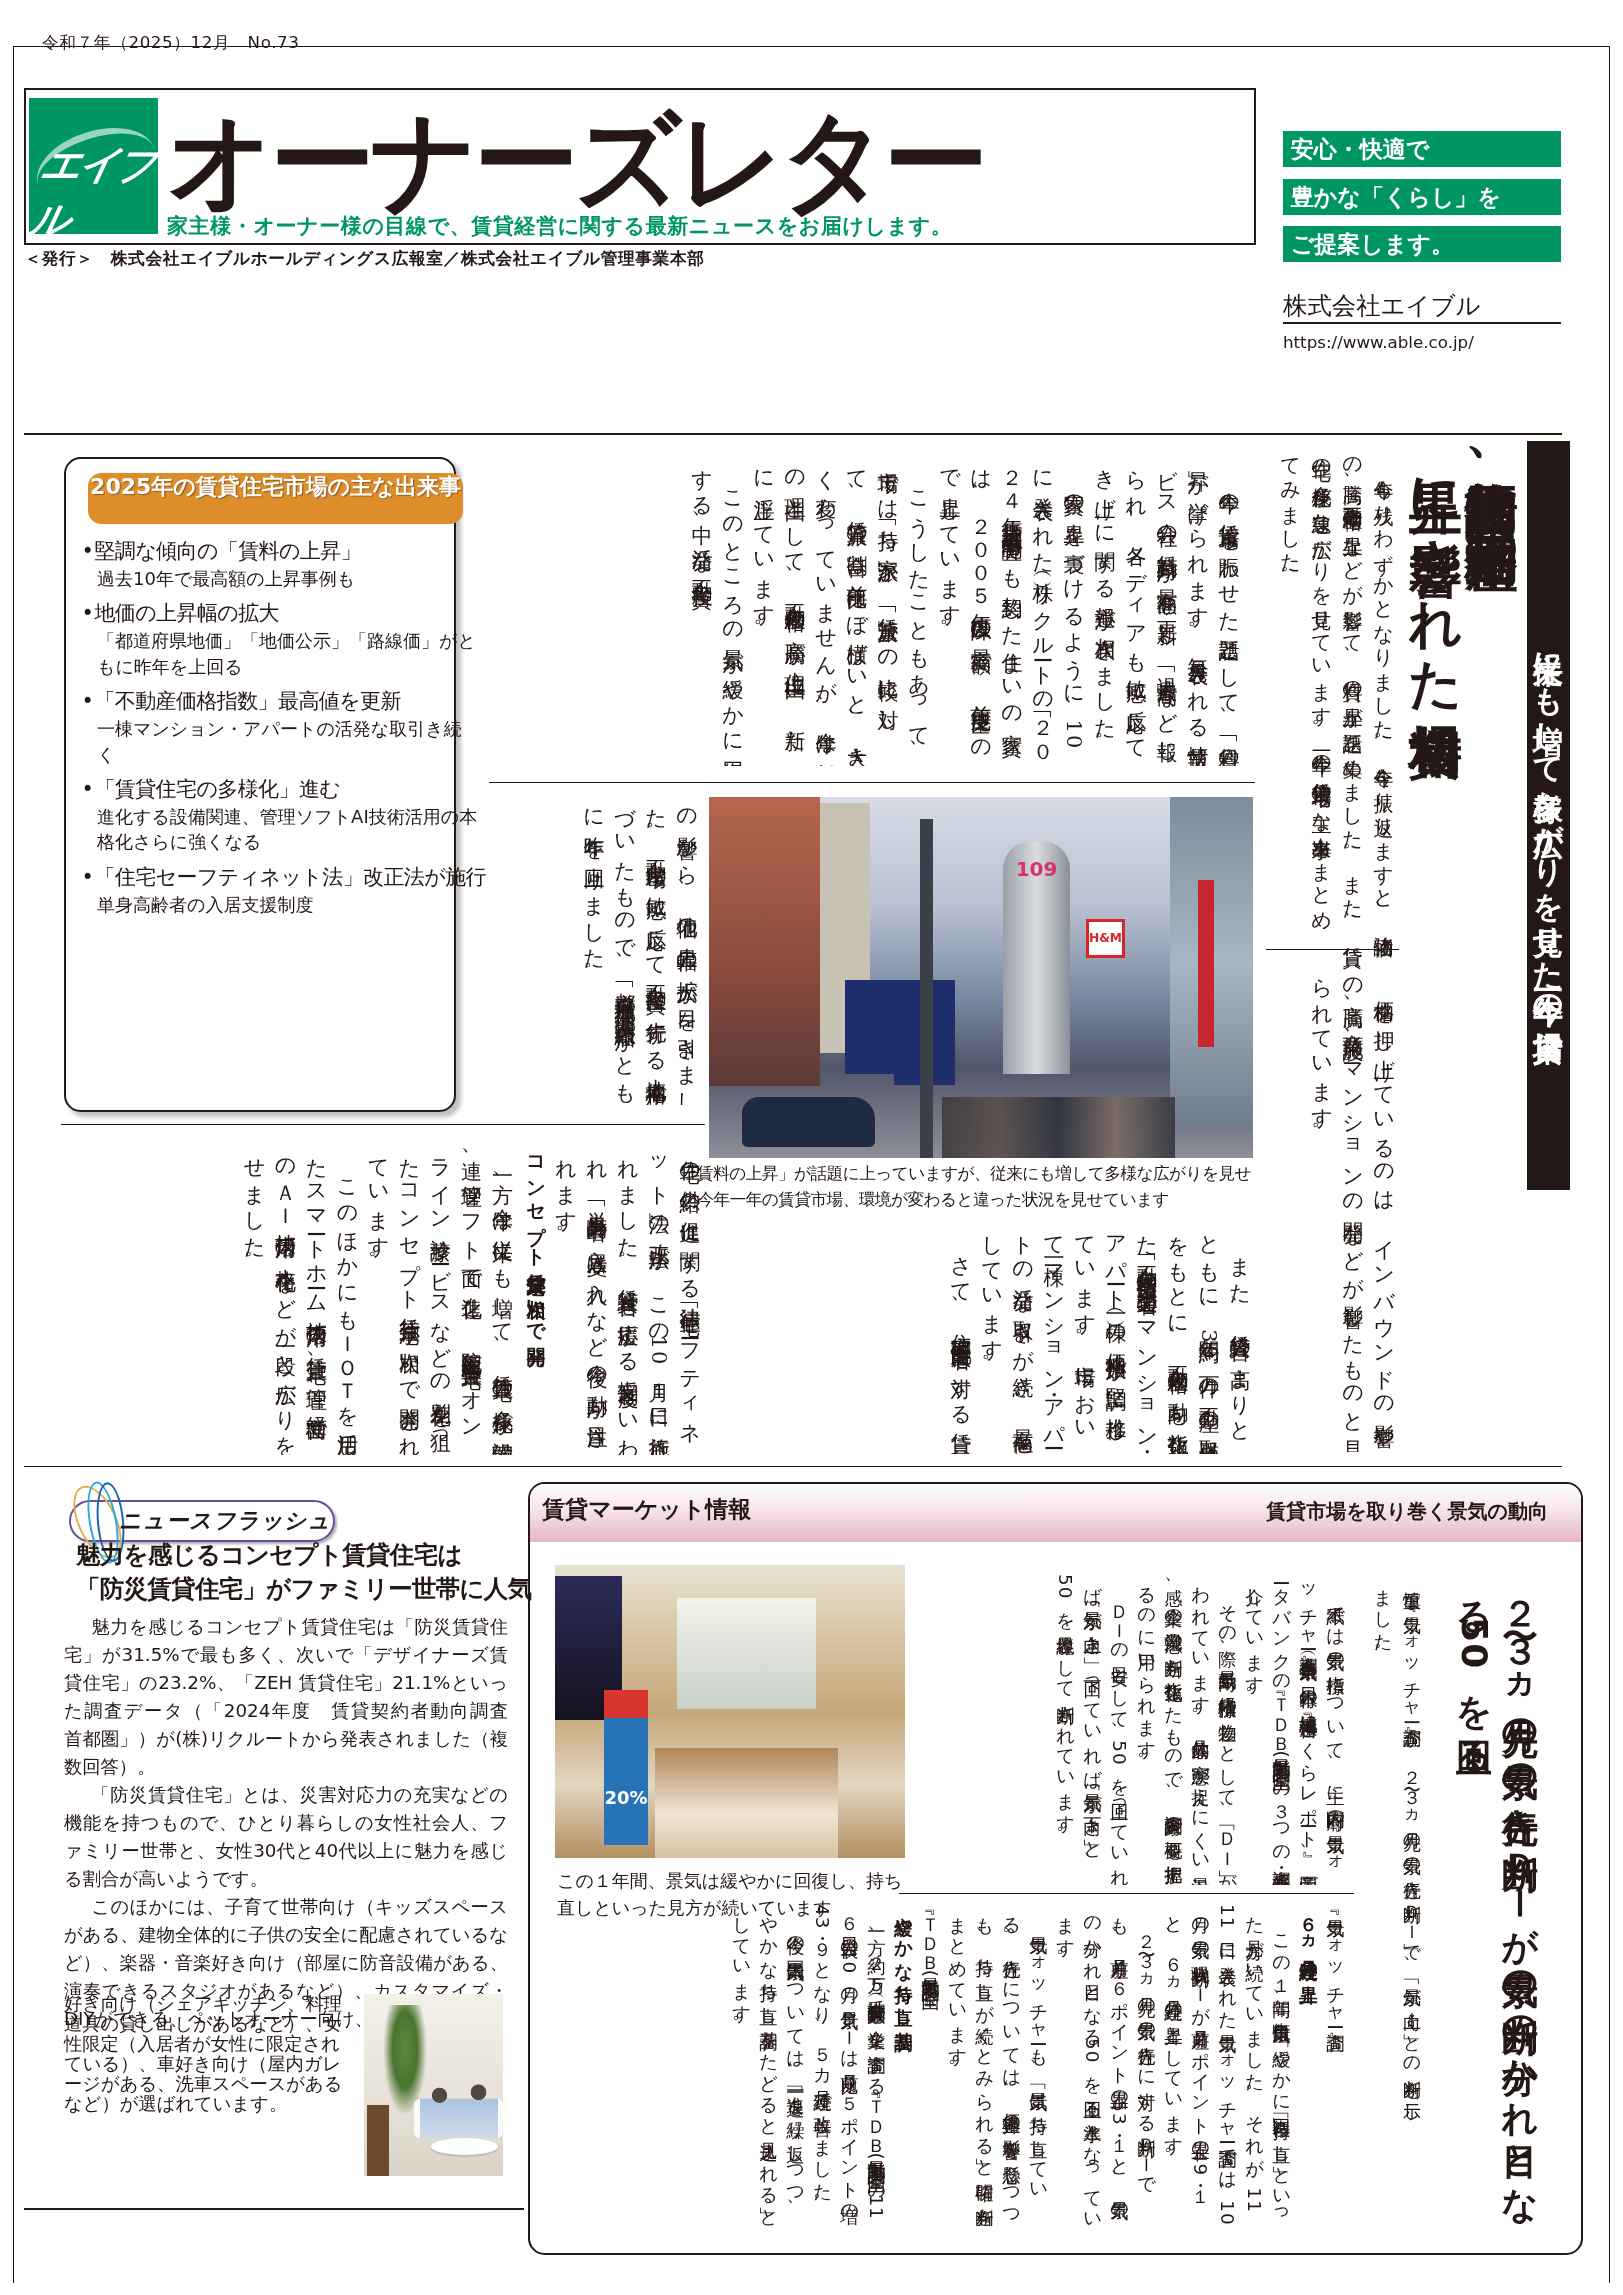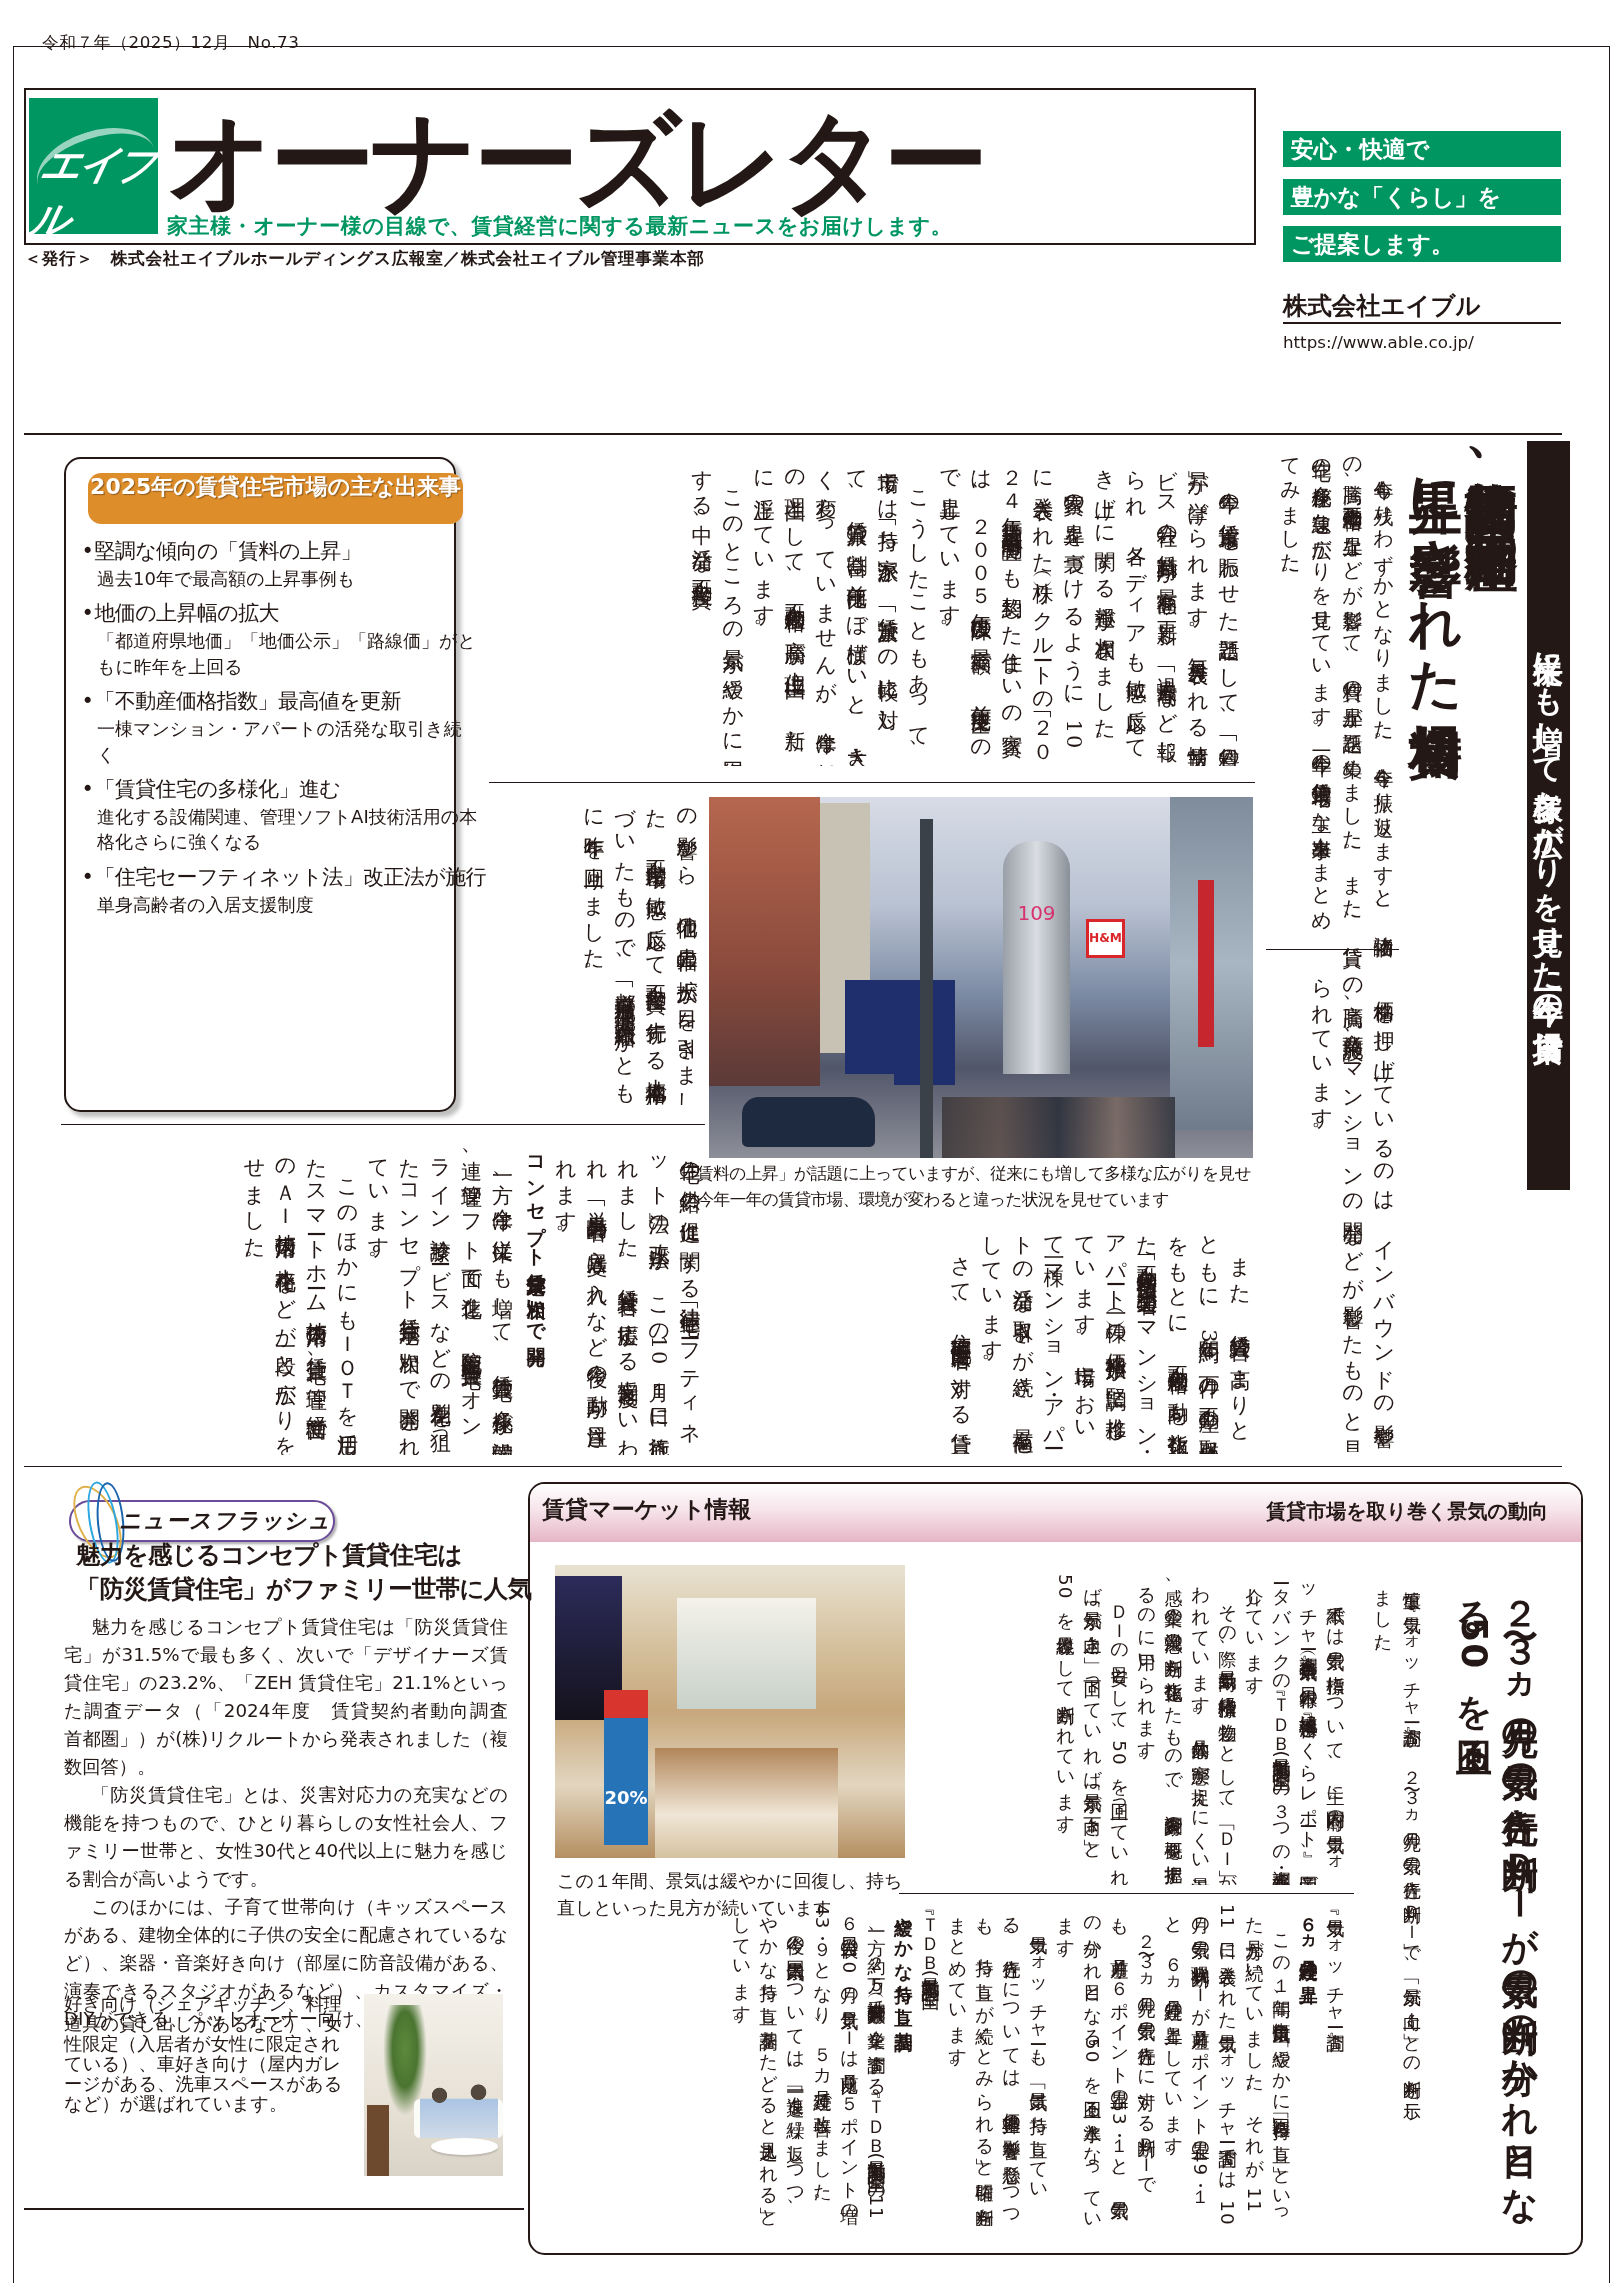--- a/index.html
+++ b/index.html
@@ -12,21 +12,21 @@
 
   
   .mast-box { left: 24.4px; top: 88px; width: 1232px; height: 157px; border: 2.2px solid #231815; }
   .logo { left: 29px; top: 98px; width: 129px; height: 136px; background: #009662; overflow: hidden; }
   .logo-text { left: 12.2px; top: 33px; font-family: "DejaVu Sans", sans-serif; font-weight: bold; font-style: italic; font-size: 49px; color: #ffffff; letter-spacing: -3.3px; transform: skewX(-12deg); }
   .logo-swoosh { left: 5.6px; top: 33px; width: 122px; height: 72px; border-top: 7.8px solid rgba(255,255,255,0.85); border-radius: 50%; transform: rotate(-18deg); opacity: .7; }
   .mast-title { left: 161px; top: 105px; font-family: "DejaVu Sans", sans-serif; font-weight: bold; font-size: 111px; line-height: 111px; letter-spacing: -4.4px; color: #231815; transform: scaleY(1.05); transform-origin: top left; }
   .mast-tagline { left: 161px; top: 215px; font-family: "DejaVu Sans", sans-serif; font-weight: bold; font-size: 22px; color: #009662; letter-spacing: 0.6px; }
   .slogan-wrap { left: 1283px; top: 131px; width: 278px; }
   .slogan-item { display: block; width: 278px; height: 36px; margin-bottom: 11.7px; background: #009662; color: #fff; font-family: "DejaVu Sans", sans-serif; font-weight: bold; font-size: 23px; line-height: 36px; padding-left: 7.8px; white-space: nowrap; }
-  .company { left: 1283px; top: 290px; font-family: "DejaVu Sans", sans-serif; font-weight: bold; font-size: 24.4px; }
+  .company { left: 1283px; top: 290px; font-family: "DejaVu Sans", sans-serif; font-weight: normal; font-size: 24.4px; }
   .company-rule { left: 1283px; top: 322px; width: 278px; height: 2.2px; background: #231815; }
   .url { left: 1283px; top: 332px; font-family: "DejaVu Sans", sans-serif; font-size: 16.7px; }
 
   .publisher { left: 24.4px; top: 247px; font-family: "DejaVu Sans", sans-serif; font-weight: bold; font-size: 16.7px; letter-spacing: 0.6px; }
   .rule-h { height: 1.7px; background: #231815; }
 
   
   .vt { writing-mode: vertical-rl; text-orientation: upright; }
   .vt-mixed { writing-mode: vertical-rl; }
   .body-vt { font-family: "DejaVu Serif", serif; font-size: 21px; line-height: 31px; letter-spacing: 2.2px; }
@@ -47,21 +47,21 @@
   .hl-title { font-family: "DejaVu Sans", sans-serif; font-weight: normal; font-size: 21px; line-height: 29px; white-space: nowrap; letter-spacing: -0.6px; }
   .hl-title::before { content: "•"; margin-right: 1.1px; }
   .hl-desc { font-family: "DejaVu Sans", sans-serif; font-size: 18px; line-height: 25.5px; padding-left: 15.5px; letter-spacing: 0px; }
 
   
   .photo { overflow: hidden; }
   .shibuya { left: 709px; top: 797px; width: 544px; height: 361px; background: linear-gradient(180deg, #d7dce6 0%, #b9c2d2 30%, #7b8aa3 55%, #51566a 75%, #8d8f98 100%); }
   .shibuya .bld1 { left: 0; top: 0; width: 111px; height: 289px; background: linear-gradient(180deg,#b6674e,#8a4a3c 60%,#5b3a38); }
   .shibuya .bld2 { left: 111px; top: 5.6px; width: 50px; height: 250px; background: #c8c2b4; }
   .shibuya .tower { left: 294px; top: 44px; width: 67px; height: 233px; background: linear-gradient(90deg,#9aa0a8,#d9dde2,#8a9098); border-radius: 28px 28px 0 0; }
-  .shibuya .tower-sign { left: 304px; top: 61px; width: 47px; height: 22px; color: #d6336c; font-family: "DejaVu Sans", sans-serif; font-weight: normal; font-size: 20px; line-height: 22px; text-align: center; margin-top: 44px; }
+  .shibuya .tower-sign { left: 304px; top: 61px; width: 47px; height: 22px; color: #d6336c; font-family: "DejaVu Sans", sans-serif; font-weight: bold; font-size: 20px; line-height: 22px; text-align: center; }
   .shibuya .bld3 { left: 461px; top: 0; width: 83px; height: 333px; background: linear-gradient(180deg,#7f8c9b,#a8b5c2 50%,#6f7b8a); }
   .shibuya .redsign { left: 489px; top: 83px; width: 15.5px; height: 167px; background: #c6262e; }
   .shibuya .hm { left: 377px; top: 122px; width: 39px; height: 39px; background: #fff; border: 3.3px solid #d9262a; color: #d9262a; font-family: "DejaVu Sans", sans-serif; font-weight: bold; font-size: 12.2px; line-height: 32px; text-align: center; }
   .shibuya .banner1 { left: 136px; top: 183px; width: 53px; height: 94px; background: #1f2f6d; }
   .shibuya .banner2 { left: 185px; top: 183px; width: 61px; height: 105px; background: #1f2f6d; }
   .shibuya .pole { left: 211px; top: 22px; width: 13.3px; height: 339px; background: #3b4148; }
   .shibuya .crowd { left: 233px; top: 300px; width: 233px; height: 61px; background: linear-gradient(90deg,#3e3a3c,#5a4d4a,#2b2f3a,#7b6a63,#34363f); opacity: .9; }
   .shibuya .car { left: 33px; top: 300px; width: 133px; height: 50px; background: #1e2a3f; border-radius: 16.7px 22px 5.6px 5.6px; }
   .caption1 { left: 681px; top: 1161px; width: 577px; font-family: "DejaVu Sans", sans-serif; font-size: 16.7px; line-height: 25.5px; letter-spacing: -0.6px; }
 

